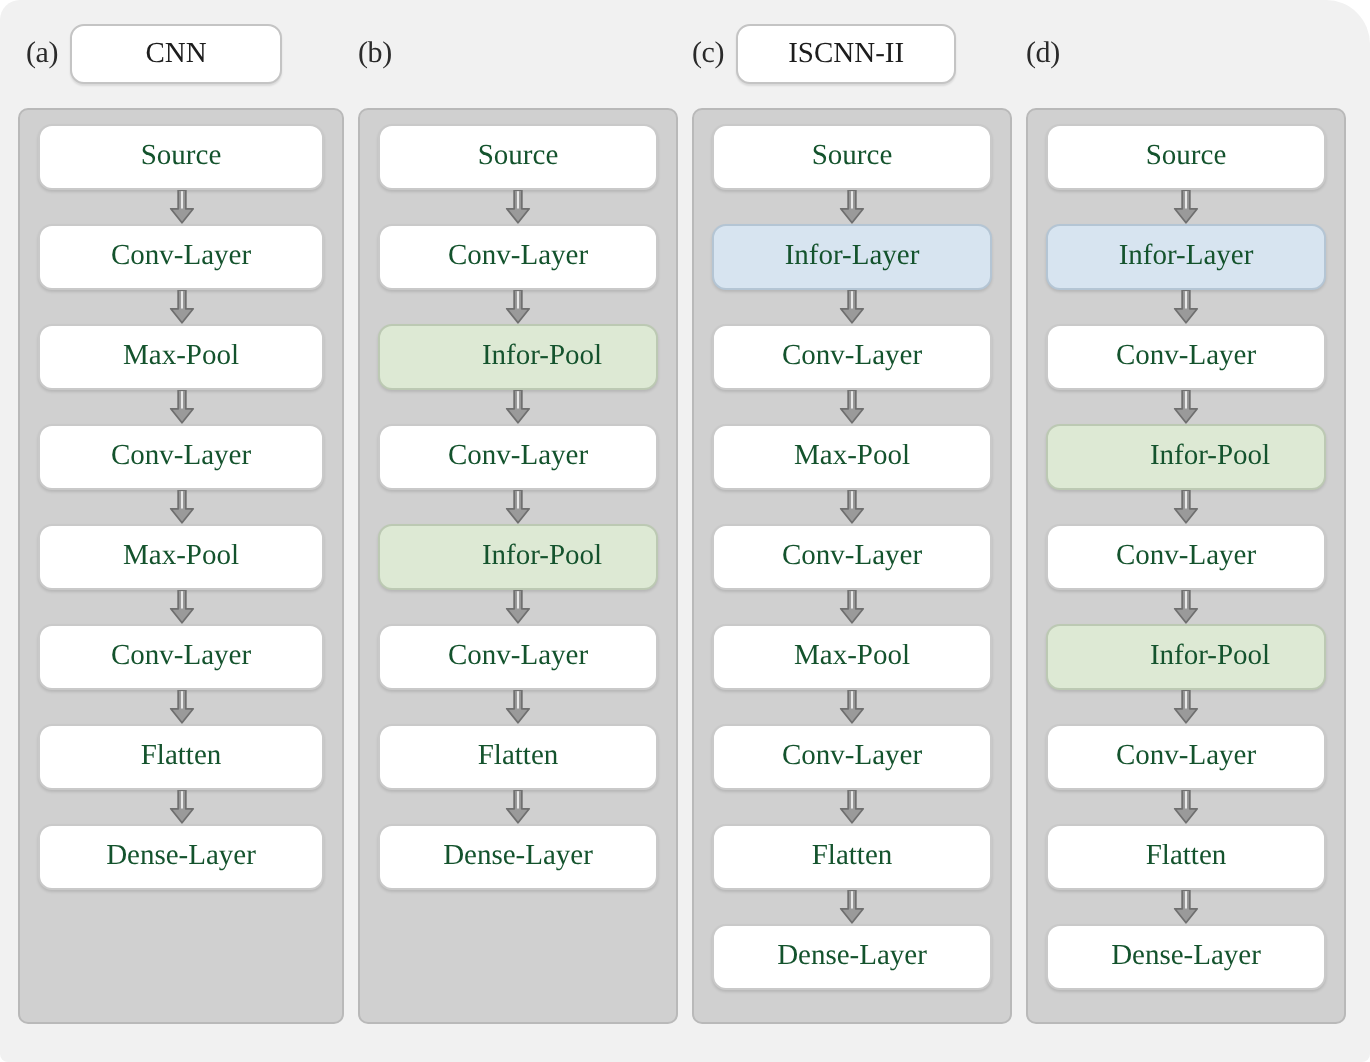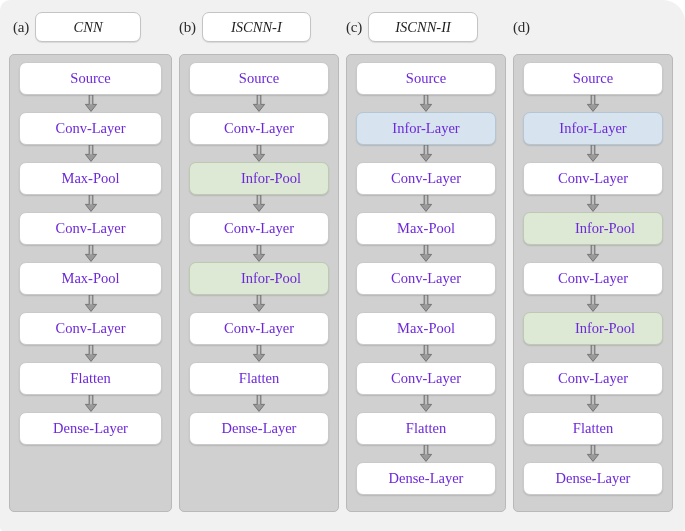--- a/index.html
+++ b/index.html
@@ -55,21 +55,20 @@
     min-width: 104px;
     display: flex;
     align-items: center;
     justify-content: center;
     padding: 0 10px;
     box-sizing: border-box;
     font-size: 14.5px;
     color: #1d1d1d;
     box-shadow: 0 1px 1px rgba(0,0,0,0.10);
     white-space: nowrap;
-    font-style: italic;
   }
 
   
   #panels-row {
     position: absolute;
     top: 54px;
     left: 9px;
     width: 667px;
     height: 458px;
     display: flex;
@@ -90,21 +89,21 @@
   
   .flow-node {
     height: 33px;
     background: #ffffff;
     border: 1px solid #c9c9c9;
     border-radius: 7px;
     display: flex;
     align-items: center;
     justify-content: center;
     font-size: 14.5px;
-    color: #6d28d9;
+    color: #14532d;
     box-sizing: border-box;
     box-shadow: 0 1px 1.5px rgba(0,0,0,0.12);
     white-space: nowrap;
     flex: 0 0 auto;
   }
   .flow-node.type-infor-pool {
     background: #dde9d4;
     border-color: #bcc9b3;
     padding-left: 24px;
   }
@@ -134,21 +133,20 @@
 
   <div id="panel-header-row">
 
     <div class="panel-header" style="width:179px;padding-left:13px;">
       <span class="panel-index">(a)</span>
       <span class="panel-title-box" style="min-width:106px;">CNN</span>
     </div>
 
     <div class="panel-header" style="width:167px;">
       <span class="panel-index">(b)</span>
-      <span class="panel-title-box" style="min-width:109px;">ISCNN-I</span>
     </div>
 
     <div class="panel-header" style="width:167px;">
       <span class="panel-index">(c)</span>
       <span class="panel-title-box" style="min-width:110px;">ISCNN-II</span>
     </div>
 
     <div class="panel-header" style="width:167px;">
       <span class="panel-index">(d)</span>
     </div>

